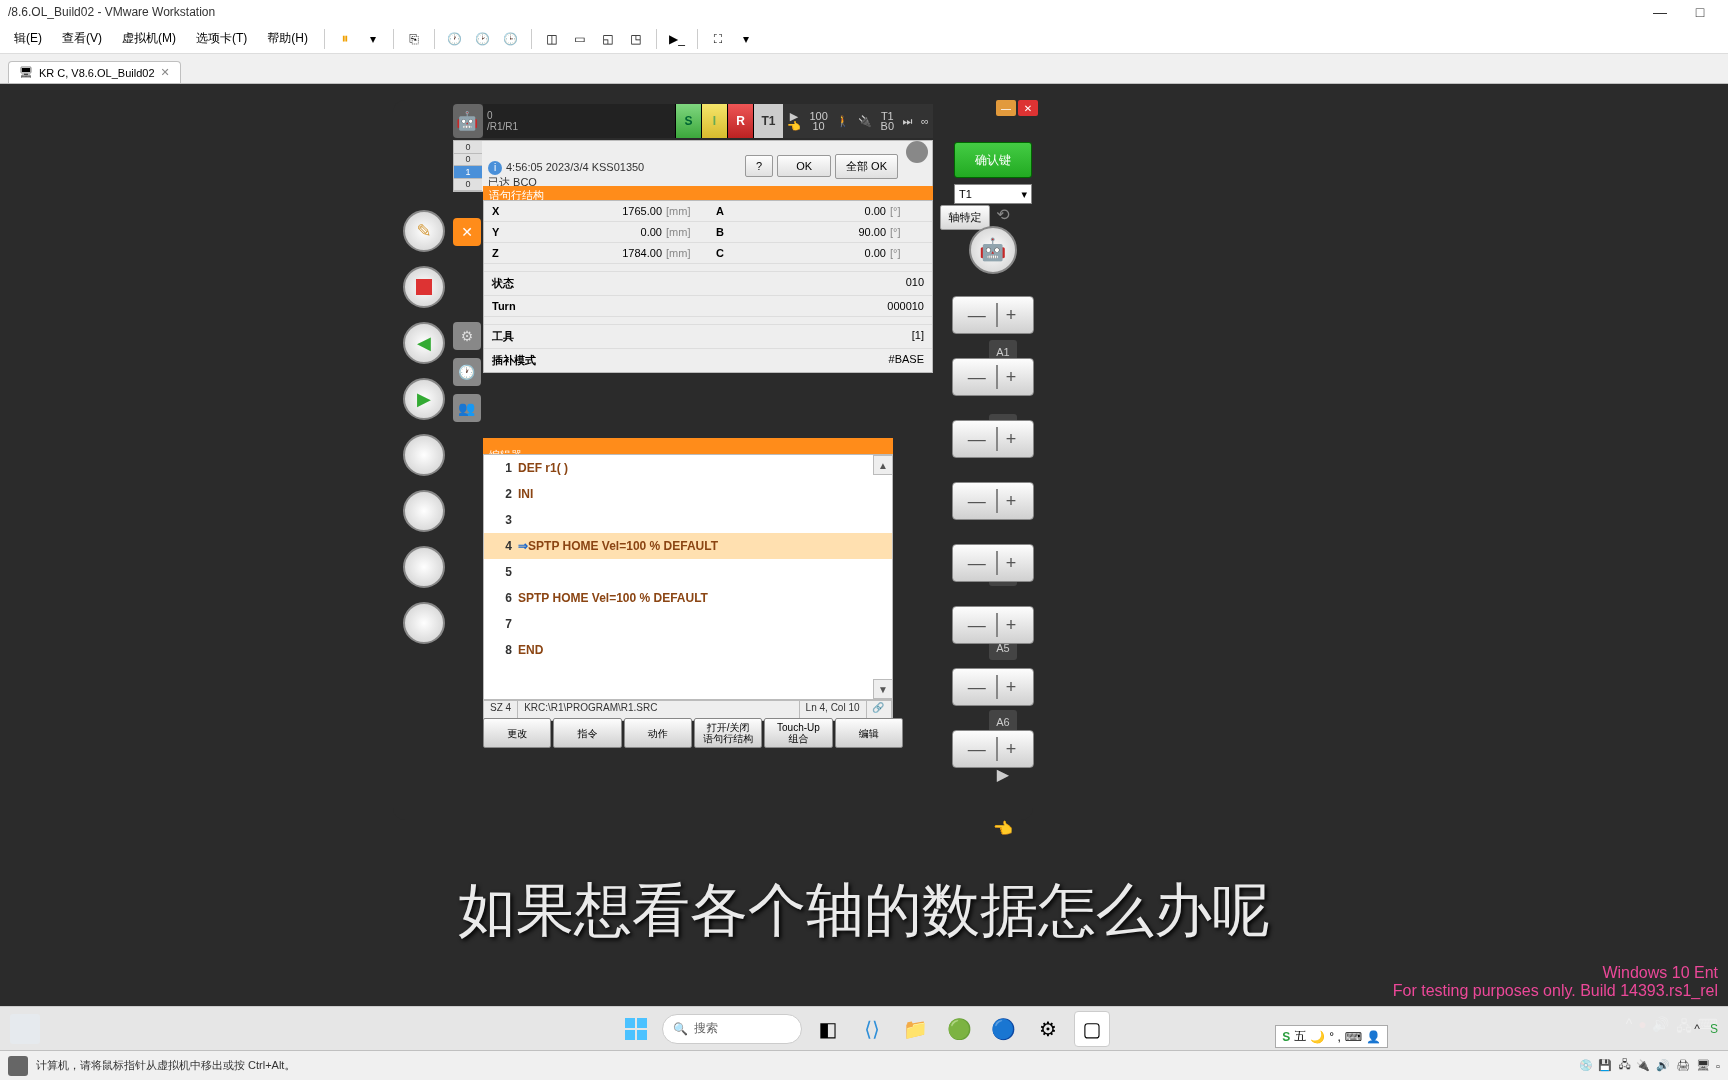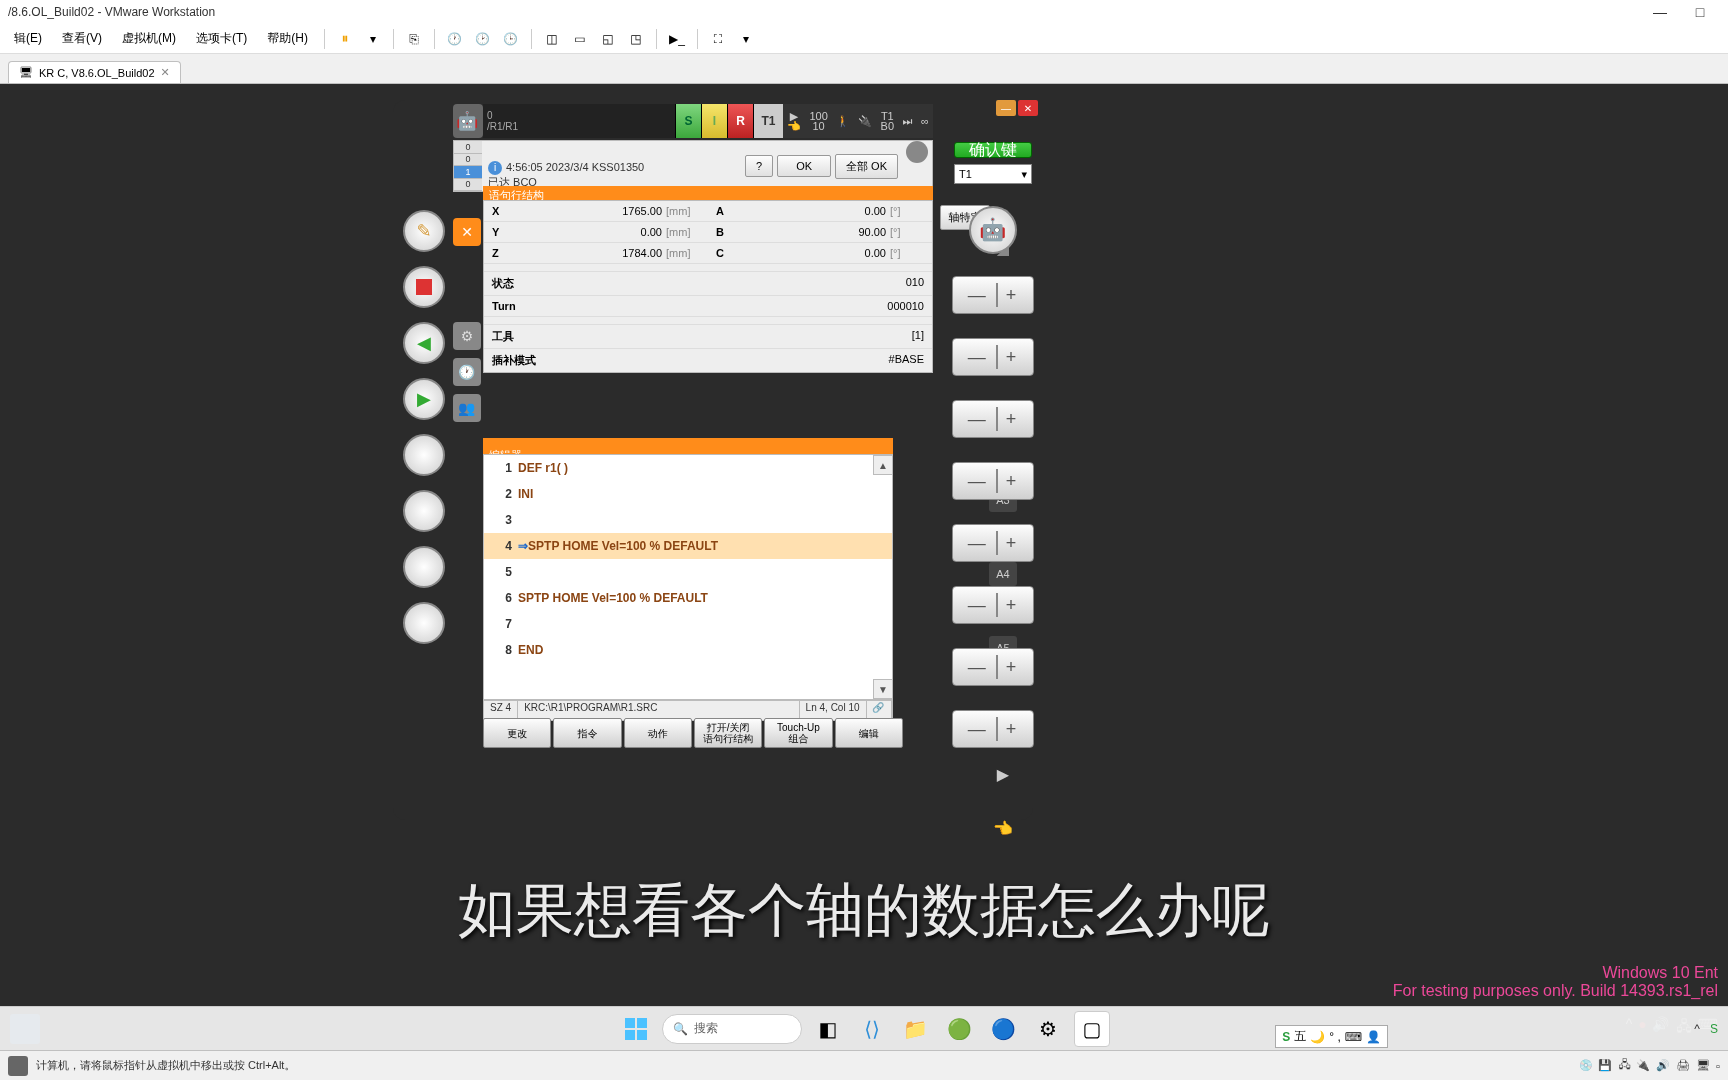--- a/index.html
+++ b/index.html
@@ -95,21 +95,21 @@
 .axis-col { position:absolute; right:16px; top:150px; display:flex; flex-direction:column; gap:26px; }
 .axis-lbl { width:28px; height:24px; background:#444; color:#ccc; font-size:11px; display:flex; align-items:center; justify-content:center; border-radius:3px;margin-top:24px;}
 .right-icons { position:absolute; right:16px; top:100px; display:flex; flex-direction:column; gap:6px; }
 .ri { width:28px; height:28px; color:#888; display:flex; align-items:center; justify-content:center; font-size:16px;}
 
 
 .far-right { position:absolute; left:948px; top:16px; width:90px; display:flex; flex-direction:column; align-items:center; gap:6px;}
 .win-close-group { display:flex; gap:2px; margin-bottom:20px; align-self:flex-end;}
 .wc { width:20px; height:16px; border-radius:2px; display:flex; align-items:center; justify-content:center; font-size:10px; color:#fff;}
 .wc.min{background:#e29a3c;} .wc.close{background:#d33;}
-.confirm-btn { width:78px; height:16px; background:linear-gradient(#4c4,#2a2); color:#fff; border:1px solid #060; border-radius:3px; font-size:16px; display:flex; align-items:center; justify-content:center;}
+.confirm-btn { width:78px; height:36px; background:linear-gradient(#4c4,#2a2); color:#fff; border:1px solid #060; border-radius:3px; font-size:12px; display:flex; align-items:center; justify-content:center;}
 .t1-select { width:78px; height:20px; background:#fff; border:1px solid #888; font-size:11px; display:flex; align-items:center; padding:0 4px; justify-content:space-between;}
 .jog-robot { width:48px; height:48px; border-radius:50%; background:radial-gradient(#fff,#ccc); border:2px solid #888; display:flex; align-items:center; justify-content:center; font-size:22px; margin:16px 0;}
 .jog-btn { width:82px; height:38px; background:linear-gradient(#fdfdfd,#d0d0d0); border:1px solid #888; border-radius:4px; display:flex; align-items:center; justify-content:center; font-size:18px; color:#555; letter-spacing:2px;}
 .jog-btn .mid { width:2px; height:24px; background:#888; margin:0 8px;}
 
 
 .subtitle { position:absolute; left:50%; transform:translateX(-50%); bottom:100px; font-size:58px; color:#eaeaea; text-shadow:2px 2px 4px #000; font-weight:500; white-space:nowrap;}
 
 
 .vm-watermark { position:absolute; right:10px; bottom:50px; text-align:right; color:#ec4899; font-size:16px;}

